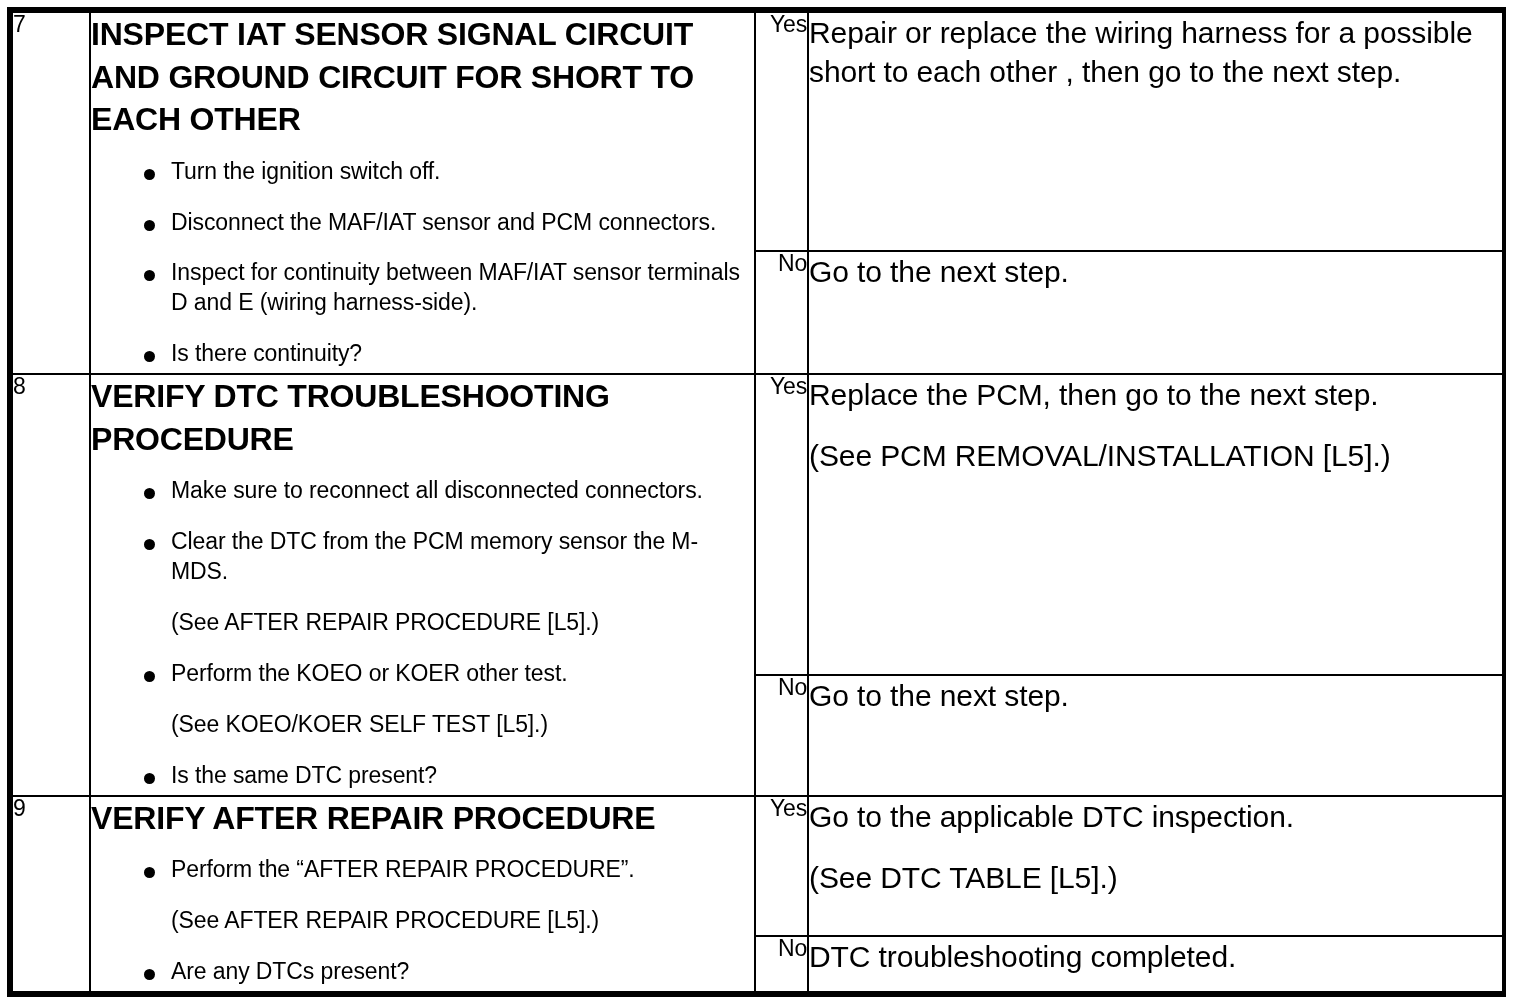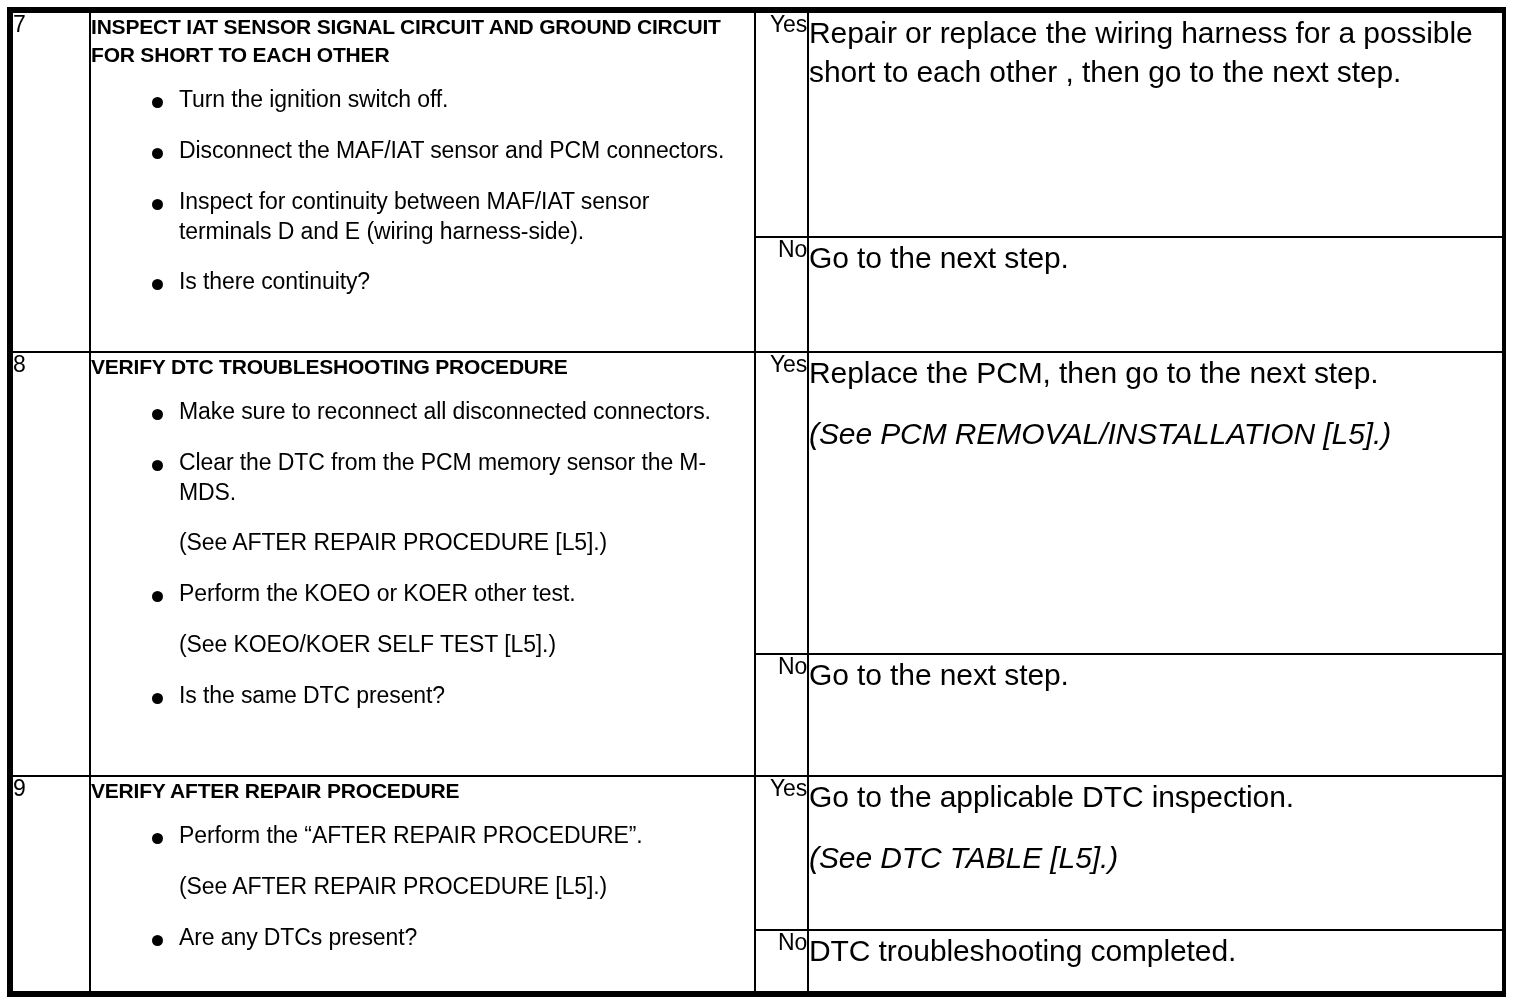--- a/index.html
+++ b/index.html
@@ -52,30 +52,30 @@
     line-height: 1;
     padding: 9px 0 0 7px;
     letter-spacing: 0px;
   }
 
   .body-cell {
     padding: 8px 8px 10px 9px;
   }
 
   .heading {
-    font-size: 21px;
+    font-size: 32px;
     font-weight: bold;
     line-height: 1.33;
     letter-spacing: -0.2px;
     margin: 0 0 6px 0;
   }
 
   ul.bullets {
     list-style: none;
-    margin: 12px;
+    margin: 4px;
     padding: 0;
   }
   ul.bullets > li {
     position: relative;
     padding-left: 76px;
     font-size: 23px;
     line-height: 1.30;
     letter-spacing: -0.1px;
     margin-top: 21px;
   }
@@ -101,21 +101,21 @@
     letter-spacing: -0.2px;
   }
 
   .action-cell {
     padding: 8px 10px 10px 9px;
     font-size: 30px;
     line-height: 1.30;
     letter-spacing: -0.1px;
   }
   .action-cell p { margin: 0; }
-  .action-cell p + p { margin-top: 22px; font-style: italic; }
+  .action-cell p + p { margin-top: 22px; }
 </style>
 </head>
 <body>
 
 <div class="sheet">
   <table class="ts">
     <colgroup>
       <col class="c-step">
       <col class="c-body">
       <col class="c-yn">

